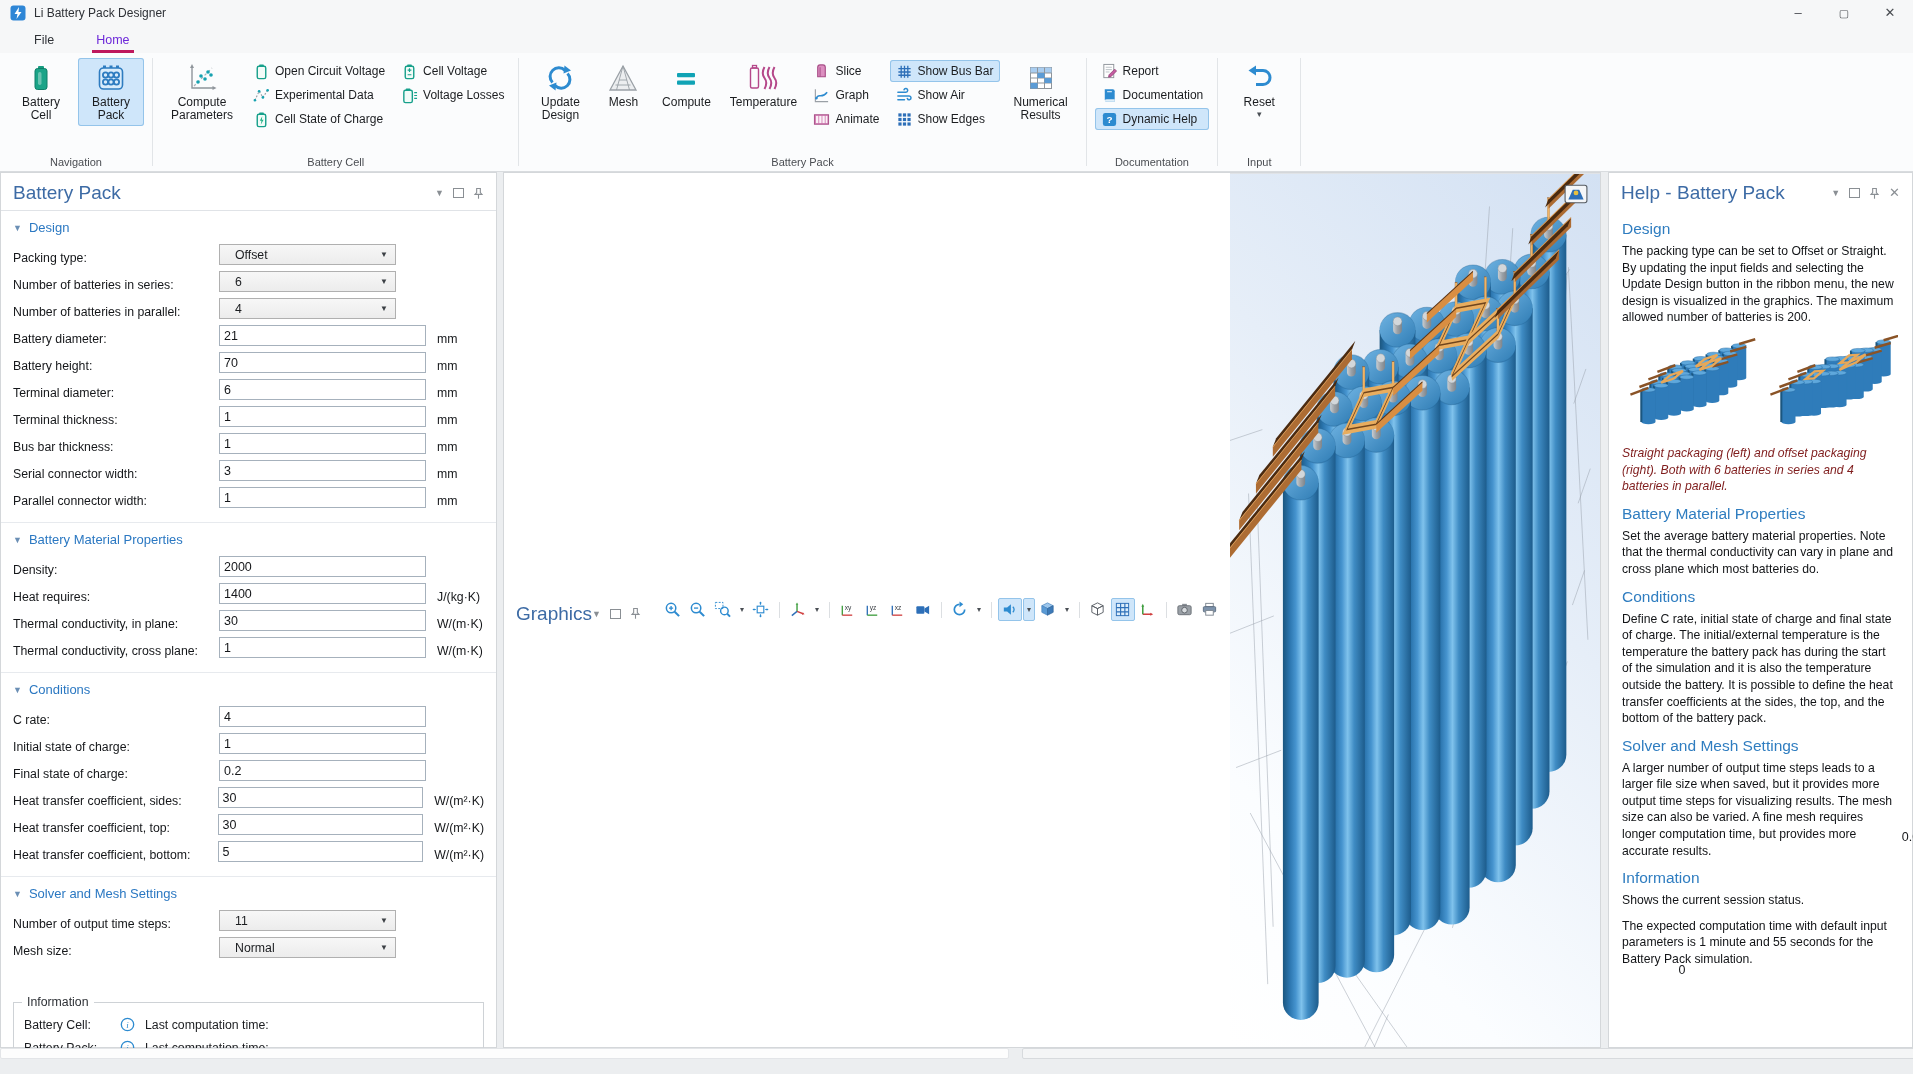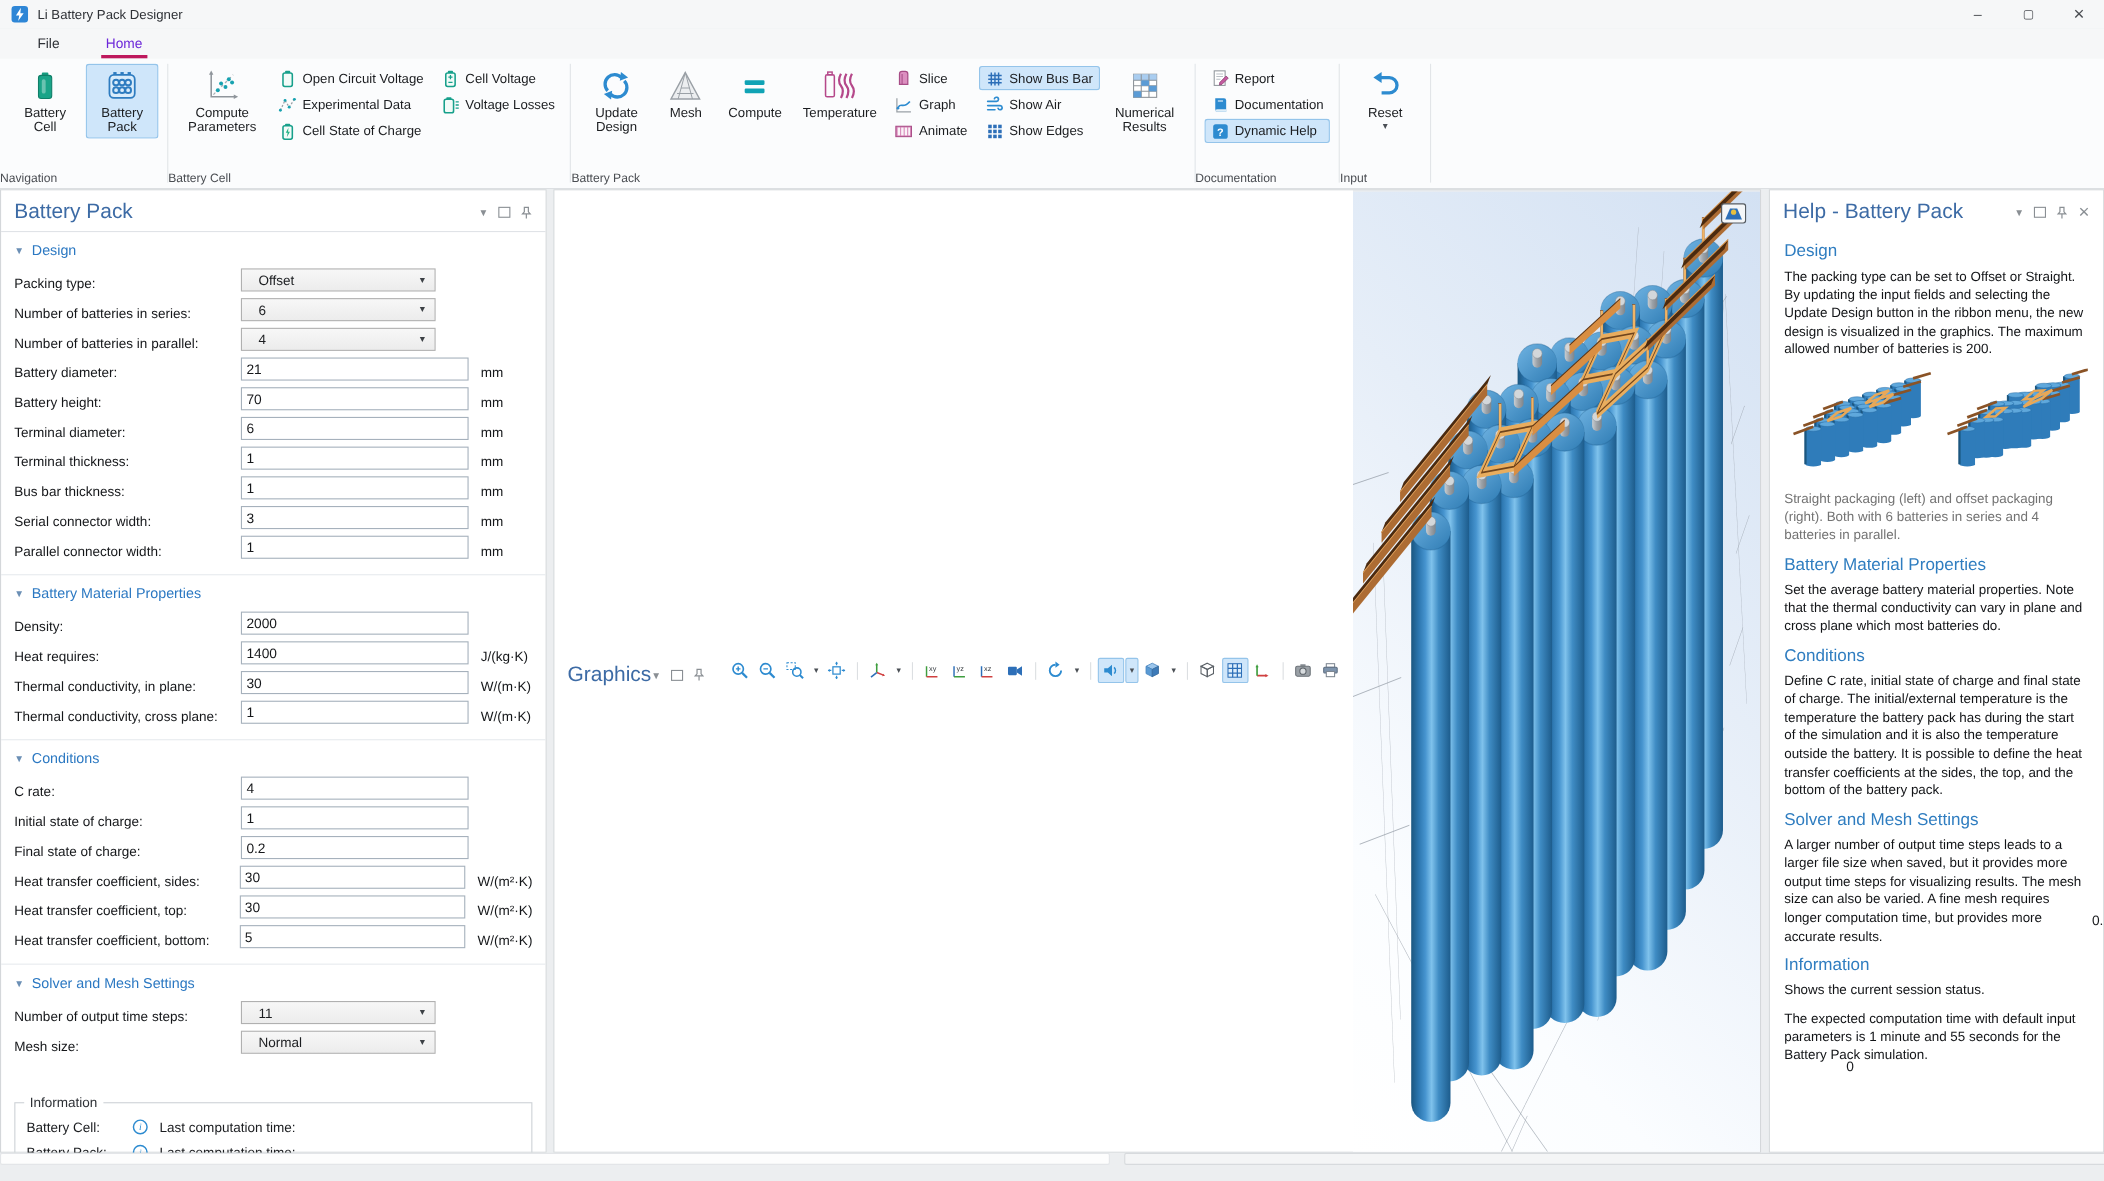--- a/index.html
+++ b/index.html
@@ -11,21 +11,21 @@
   .wincontrols{margin-left:auto;display:flex;height:26px}
   .wincontrols span{width:46px;text-align:center;line-height:26px;font-size:13px;color:#4a4d52}
   
   .menubar{height:27px;background:#f6f7f8;display:flex;align-items:flex-end;padding-left:30px;gap:34px}
   .tab{font-size:12.5px;padding:4px 4px 6px;color:#2e3136}
   .tab.active{color:#6d28d9;border-bottom:3px solid #be185d;padding-bottom:3px}
   
   .ribbon{height:118px;background:#fbfcfd;border-bottom:1px solid #d9dcdf;display:flex;align-items:stretch}
   .rgroup{display:flex;flex-direction:column}
   .rgc{flex:1;display:flex;align-items:flex-start;padding:5px 8px 0;gap:4px}
-  .rgl{text-align:left;font-size:11px;color:#4a4d52;padding:1px 0 3px}
+  .rgl{text-align:center;font-size:11px;color:#4a4d52;padding:1px 0 3px}
   .rsep{width:1px;background:#e2e5e8;margin:5px 0}
   .rbig{width:62px;display:flex;flex-direction:column;align-items:center;gap:3px;padding:5px 2px 3px;
         border-radius:3px;font-size:12px;text-align:center;line-height:1.12;color:#1b1d20}
   .rbig.selected{background:#cfe6fa;box-shadow:inset 0 0 0 1px #94c4ea}
   .rcol{display:flex;flex-direction:column;gap:2px;padding-top:2px}
   .rsmall{display:flex;align-items:center;gap:5px;font-size:12px;height:22px;padding:0 6px;border-radius:3px;white-space:nowrap}
   .rsmall.selected{background:#cfe6fa;box-shadow:inset 0 0 0 1px #94c4ea}
   .i30{width:30px;height:30px}
   .i16{width:17px;height:17px;flex:0 0 17px}
   .resetcaret{font-size:9px;color:#4a4f55;line-height:5px}
@@ -72,21 +72,21 @@
   .tsep{width:1px;height:16px;background:#dcdfe2;margin:0 5px}
   .gcanvas{position:relative;flex:1;border-top:1px solid #e0e3e7;
            background:linear-gradient(225deg,#d3e1f3 0%,#e6eef8 40%,#fbfdff 78%,#ffffff 100%)}
   .gcanvas svg.scene{position:absolute;inset:0;width:100%;height:100%}
   .axlabel{position:absolute;font-size:12.5px;color:#17191c;transform:translate(-50%,-50%);white-space:nowrap}
   .viewbtn{position:absolute;top:10px;right:12px;width:24px;height:20px}
   
   .help-body{padding:0 13px;overflow:hidden}
   .hhead{font-size:15.5px;color:#2f7dc0;margin:10px 0 5px}
   .hpara{font-size:12.2px;line-height:1.36;color:#121417;margin:0 0 9px}
-  .hcap{font-size:12.2px;line-height:1.36;color:#737373;margin:2px 0 4px}
+  .hcap{font-size:12.2px;line-height:1.36;color:#7f1d1d;font-style:italic;margin:2px 0 4px}
   .thumbrow{display:flex;gap:4px;margin:4px 0 6px}
   .thumbrow svg{width:136px;height:104px}
   
   .statusbar{position:absolute;left:0;bottom:0;width:1913px;height:26px;background:#eceef0}
   .statusbar .strip{position:absolute;top:0;left:0;width:1007px;height:9px;background:#fdfdfd;border:1px solid #e3e5e8;border-radius:2px}
   .statusbar .strip2{position:absolute;top:0;left:1022px;width:891px;height:9px;background:#f4f5f6;border:1px solid #d7dadd;border-radius:2px}
 </style>
 </head>
 <body>
 

